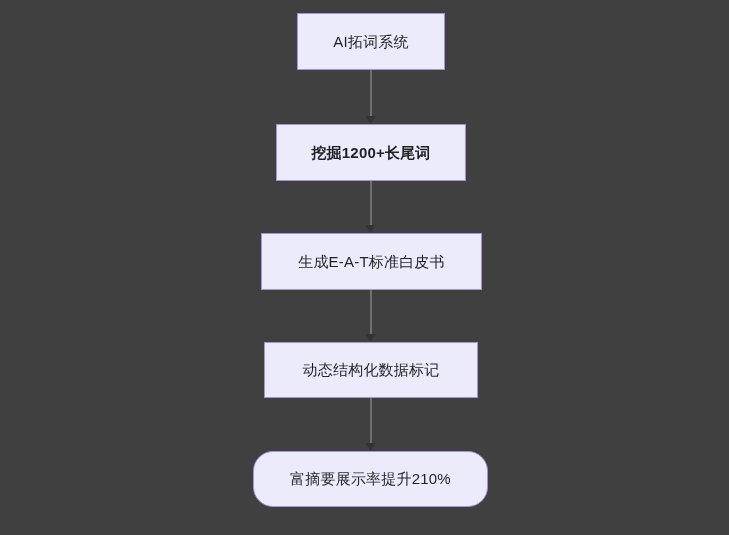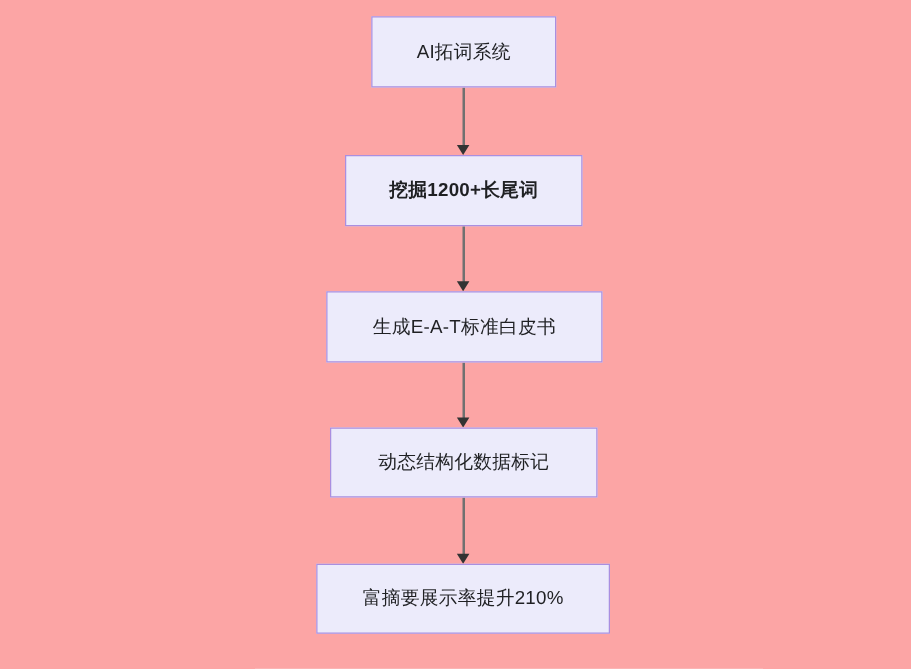--- a/index.html
+++ b/index.html
@@ -55,21 +55,21 @@
     height: 0;
     border-left: 5.5px solid transparent;
     border-right: 5.5px solid transparent;
     border-top: 8px solid #333333;
     transform: translateX(-5.5px);
   }
 </style>
 </head>
 <body>
 
-<div id="flowchart-canvas" style="background: #fca5a5;">
+<div id="flowchart-canvas" style="background: #404040;">
 
   <div class="flow-edge" style="left: 371px; top: 70px; height: 54px;">
     <div class="flow-edge-line" style="height: 47px; background: rgb(112, 112, 112);"></div>
     <div class="flow-edge-arrow" style="top: 46px; border-top-color: rgb(51, 51, 51);"></div>
   </div>
   <div class="flow-edge" style="left: 371px; top: 181px; height: 52px;">
     <div class="flow-edge-line" style="height: 45px; background: rgb(112, 112, 112);"></div>
     <div class="flow-edge-arrow" style="top: 44px; border-top-color: rgb(51, 51, 51);"></div>
   </div>
   <div class="flow-edge" style="left: 371px; top: 290px; height: 52px;">
@@ -86,17 +86,17 @@
   </div>
   <div class="flow-node" style="left: 276px; top: 124px; width: 190px; height: 57px; background: rgb(236, 235, 251); border-color: rgb(169, 143, 224);">
     <span class="flow-node-label" style="color: rgb(31, 32, 35); font-weight: bold;">挖掘1200+长尾词</span>
   </div>
   <div class="flow-node" style="left: 264px; top: 342px; width: 214px; height: 56px; background: rgb(236, 235, 251); border-color: rgb(169, 143, 224);">
     <span class="flow-node-label" style="color: rgb(31, 32, 35);">动态结构化数据标记</span>
   </div>
   <div class="flow-node" style="left: 261px; top: 233px; width: 221px; height: 57px; background: rgb(236, 235, 251); border-color: rgb(169, 143, 224);">
     <span class="flow-node-label" style="color: rgb(31, 32, 35);">生成E-A-T标准白皮书</span>
   </div>
-  <div class="flow-node" style="left: 253px; top: 451px; width: 235px; height: 56px; background: rgb(236, 235, 251); border-color: rgb(169, 143, 224);">
+  <div class="flow-node" style="left: 253px; top: 451px; width: 235px; height: 56px; background: rgb(236, 235, 251); border-color: rgb(169, 143, 224); border-radius: 20px;">
     <span class="flow-node-label" style="color: rgb(31, 32, 35);">富摘要展示率提升210%</span>
   </div>
 
 </div>
 
 </body></html>

